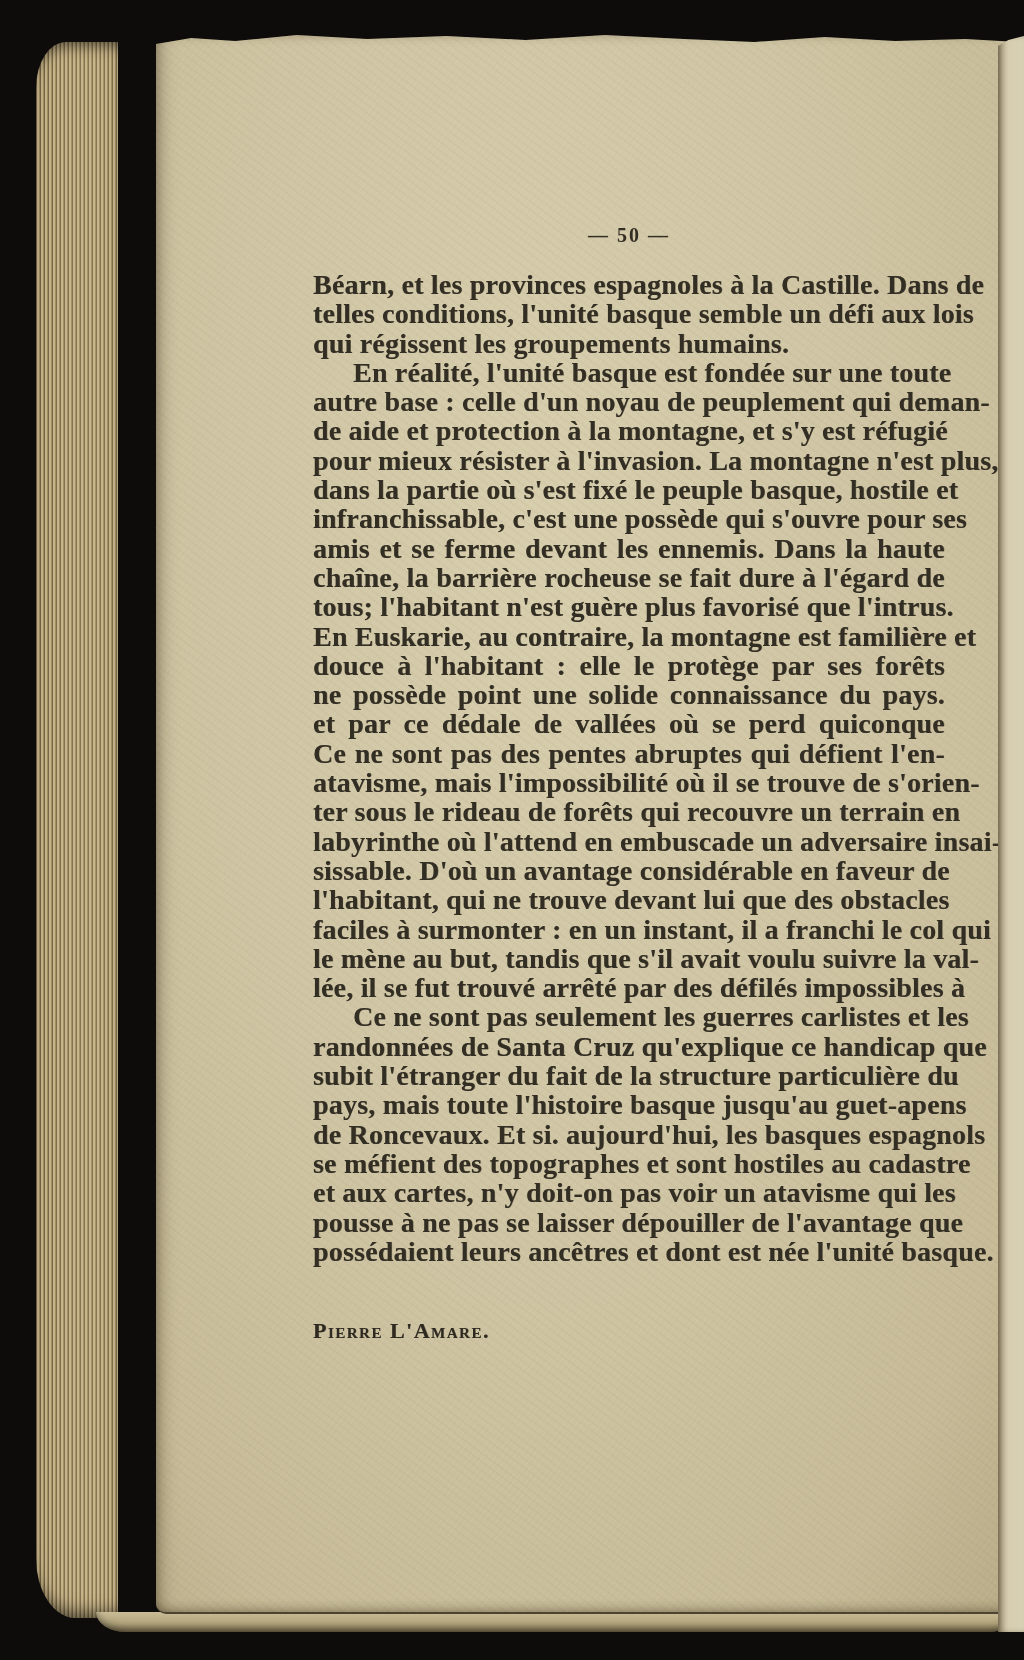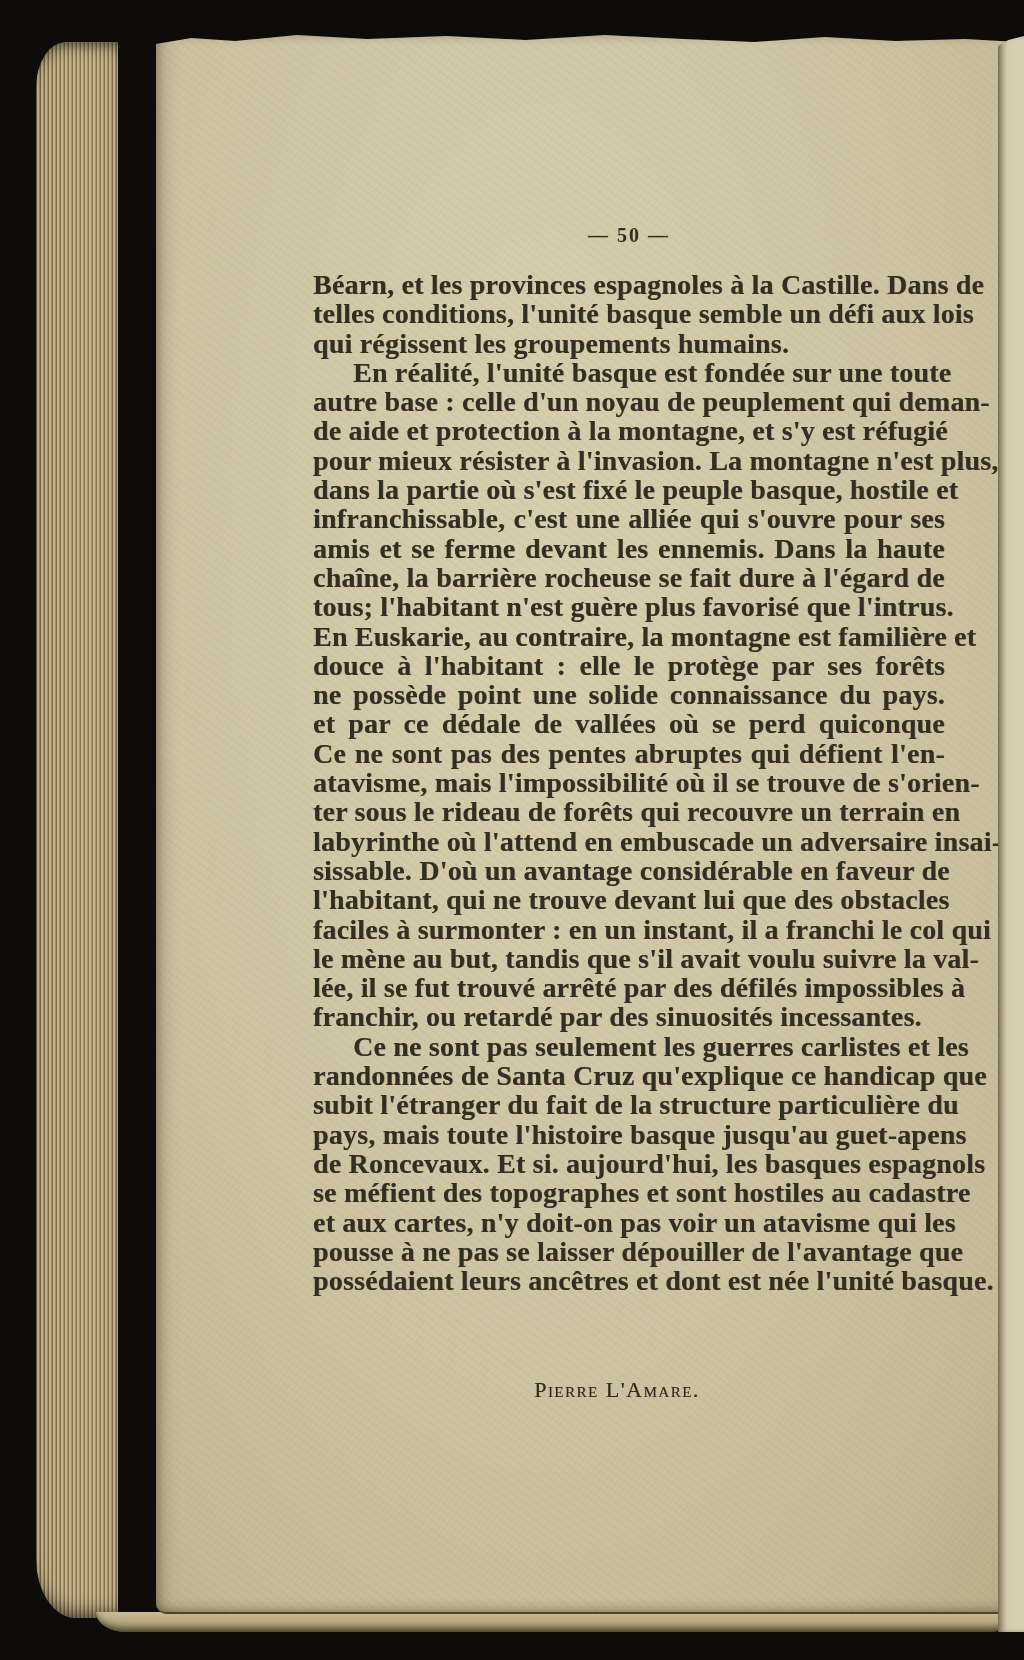--- a/index.html
+++ b/index.html
@@ -89,25 +89,25 @@
     height: 29.3px; line-height: 29.3px;
     text-align: justify;
     text-align-last: justify;
     white-space: nowrap;
   }
   .line.last { text-align-last: left; }
   .line.indent { text-indent: 40px; }
 
   .signature {
     position: absolute;
-    top: 1347px; left: 157px; width: 632px;
+    top: 1288px; left: 157px; width: 632px;
     box-sizing: border-box;
     padding-right: 24px;
-    text-align: center;
-    font-size: 22px; font-weight: 400;
+    text-align: left;
+    font-size: 22px; font-weight: 700;
     font-variant: small-caps;
     letter-spacing: 1.5px;
     color: #2e2a21;
     text-shadow: 0.4px 0.4px 0.5px rgba(45,38,24,0.45);
   }
 </style>
 </head>
 <body>
 
 <div class="scene">
@@ -117,38 +117,37 @@
     <div class="page-number">— 50 —</div>
     <div class="text-block">
         <div class="line">Béarn, et les provinces espagnoles à la Castille. Dans de</div>
         <div class="line">telles conditions, l'unité basque semble un défi aux lois</div>
         <div class="line last">qui régissent les groupements humains.</div>
         <div class="line indent">En réalité, l'unité basque est fondée sur une toute</div>
         <div class="line">autre base : celle d'un noyau de peuplement qui deman-</div>
         <div class="line">de aide et protection à la montagne, et s'y est réfugié</div>
         <div class="line">pour mieux résister à l'invasion. La montagne n'est plus,</div>
         <div class="line">dans la partie où s'est fixé le peuple basque, hostile et</div>
-        <div class="line">infranchissable, c'est une alliée qui s'ouvre pour ses</div>
+        <div class="line">infranchissable, c'est une possède qui s'ouvre pour ses</div>
         <div class="line">amis et se ferme devant les ennemis. Dans la haute</div>
         <div class="line">chaîne, la barrière rocheuse se fait dure à l'égard de</div>
         <div class="line">tous; l'habitant n'est guère plus favorisé que l'intrus.</div>
         <div class="line">En Euskarie, au contraire, la montagne est familière et</div>
         <div class="line">douce à l'habitant : elle le protège par ses forêts</div>
         <div class="line">ne possède point une solide connaissance du pays.</div>
         <div class="line">et par ce dédale de vallées où se perd quiconque</div>
         <div class="line">Ce ne sont pas des pentes abruptes qui défient l'en-</div>
         <div class="line">atavisme, mais l'impossibilité où il se trouve de s'orien-</div>
         <div class="line">ter sous le rideau de forêts qui recouvre un terrain en</div>
         <div class="line">labyrinthe où l'attend en embuscade un adversaire insai-</div>
         <div class="line">sissable. D'où un avantage considérable en faveur de</div>
         <div class="line">l'habitant, qui ne trouve devant lui que des obstacles</div>
         <div class="line">faciles à surmonter : en un instant, il a franchi le col qui</div>
         <div class="line">le mène au but, tandis que s'il avait voulu suivre la val-</div>
         <div class="line">lée, il se fut trouvé arrêté par des défilés impossibles à</div>
-        <div class="line last">franchir, ou retardé par des sinuosités incessantes.</div>
         <div class="line indent">Ce ne sont pas seulement les guerres carlistes et les</div>
         <div class="line">randonnées de Santa Cruz qu'explique ce handicap que</div>
         <div class="line">subit l'étranger du fait de la structure particulière du</div>
         <div class="line">pays, mais toute l'histoire basque jusqu'au guet-apens</div>
         <div class="line">de Roncevaux. Et si. aujourd'hui, les basques espagnols</div>
         <div class="line">se méfient des topographes et sont hostiles au cadastre</div>
         <div class="line">et aux cartes, n'y doit-on pas voir un atavisme qui les</div>
         <div class="line">pousse à ne pas se laisser dépouiller de l'avantage que</div>
         <div class="line last">possédaient leurs ancêtres et dont est née l'unité basque.</div>
       </div>

